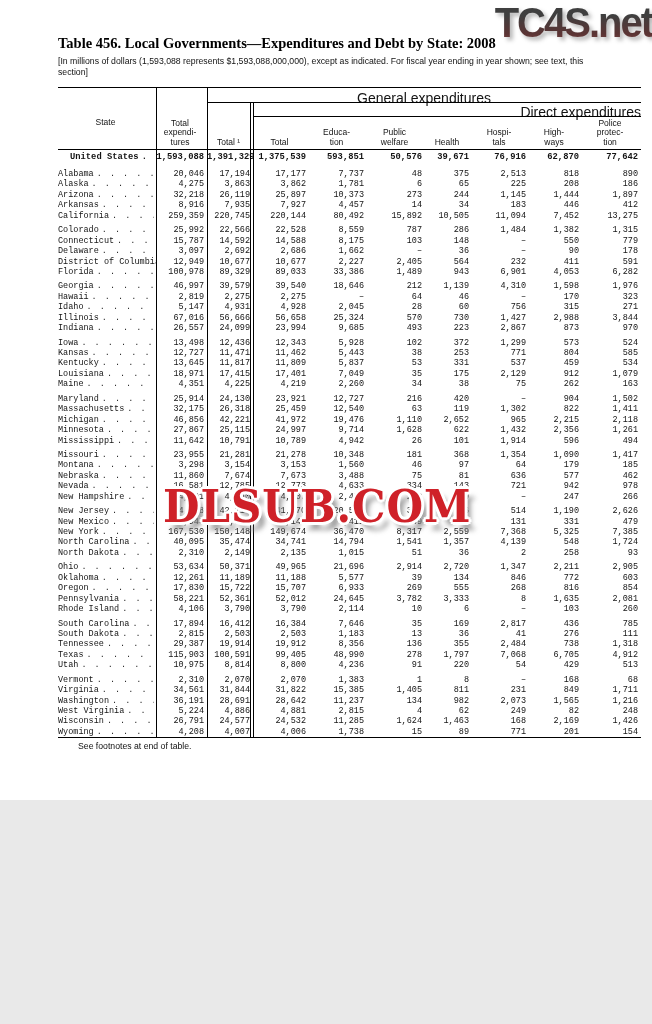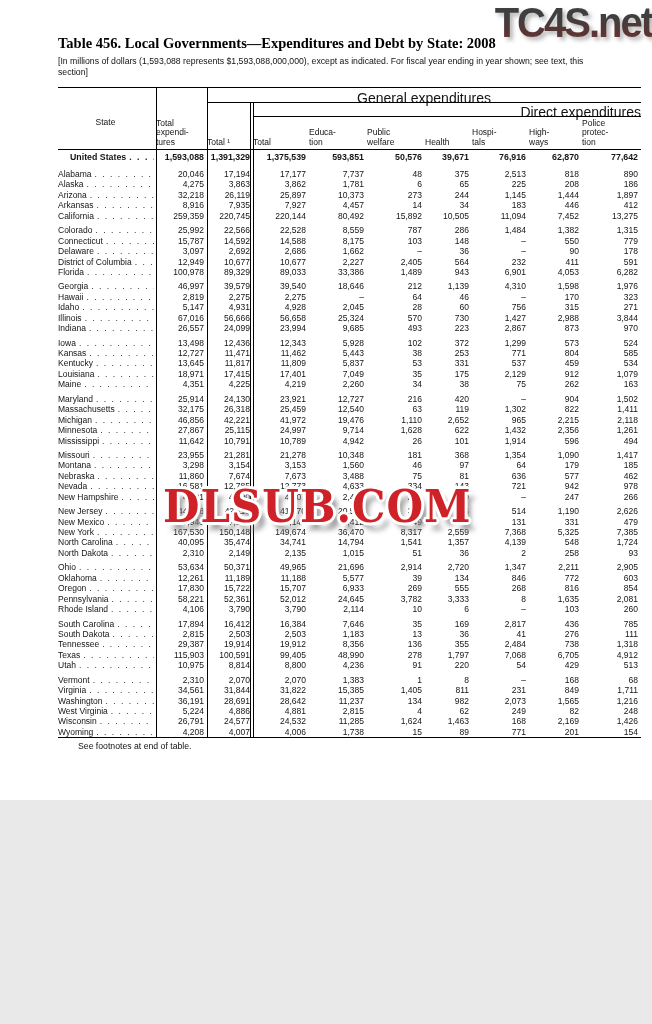--- a/index.html
+++ b/index.html
@@ -20,25 +20,25 @@
   .vline{position:absolute;top:0;bottom:0;width:1px;background:#000;pointer-events:none;}
   #vlineA{left:98px;} #vlineB{left:149px;}
   #vlineC{position:absolute;top:15px;bottom:0;left:192px;width:2px;border-left:1px solid #000;border-right:1px solid #000;pointer-events:none;}
 
   #thead{position:relative;height:61px;}
   .span-label{position:absolute;text-align:center;font-size:14px;}
   #general-label{left:149px;right:0;top:2px;}
   #direct-label{left:195px;right:0;top:16px;text-align:right;}
   #hrow{position:absolute;left:0;bottom:0;width:100%;display:grid;
         grid-template-columns:98px 51px 46px 56px 58px 58px 47px 57px 53px 59px;align-items:end;}
-  .hcell{text-align:left;padding:0 3px 2px 0;line-height:9.5px;font-size:8.5px;}
+  .hcell{text-align:center;padding:0 3px 2px 0;line-height:9.5px;font-size:8.5px;}
   .hcell.state{text-align:center;padding-bottom:22px;}
 
   .tr{display:grid;grid-template-columns:98px 51px 46px 56px 58px 58px 47px 57px 53px 59px;
-      line-height:10.45px;height:10.45px;align-items:center;}
+      line-height:10.45px;height:10.45px;align-items:center;font-family:Liberation Mono, monospace;}
   .tr.us{height:15px;line-height:15px;font-weight:bold;font-size:8.8px;border-top:1px solid #000;}
   .tr.us .lbl{padding-left:12px;}
   .group{margin-top:4px;}
   .lbl-cell{display:flex;overflow:hidden;white-space:nowrap;}
   .dots{flex:1;overflow:hidden;white-space:nowrap;letter-spacing:1.5px;color:#222;margin:0 2px 0 3px;}
   .num{text-align:right;padding-right:3px;white-space:nowrap;}
 
   #footnote{margin:3px 0 0 20px;font-size:8.7px;color:#111;}
 
   

